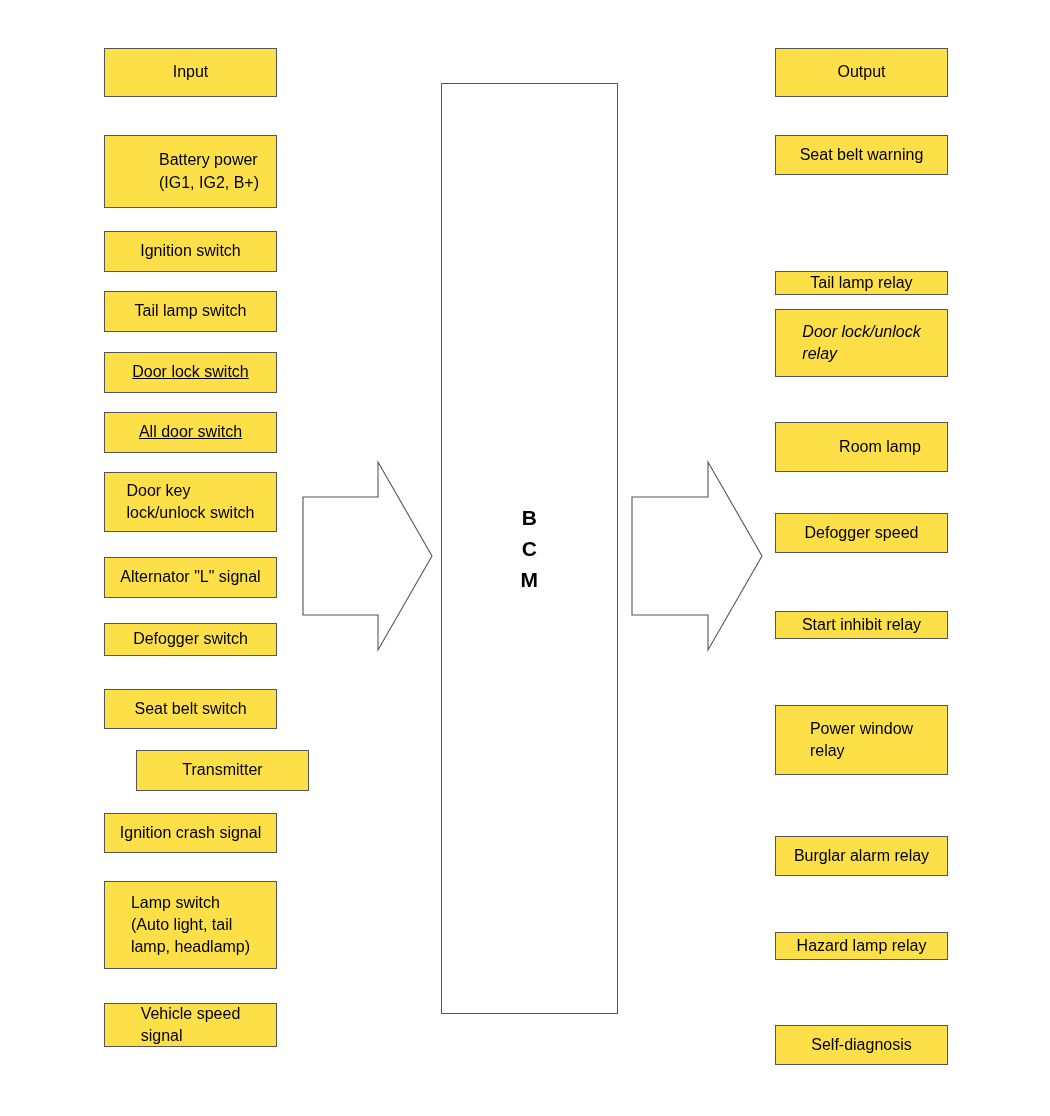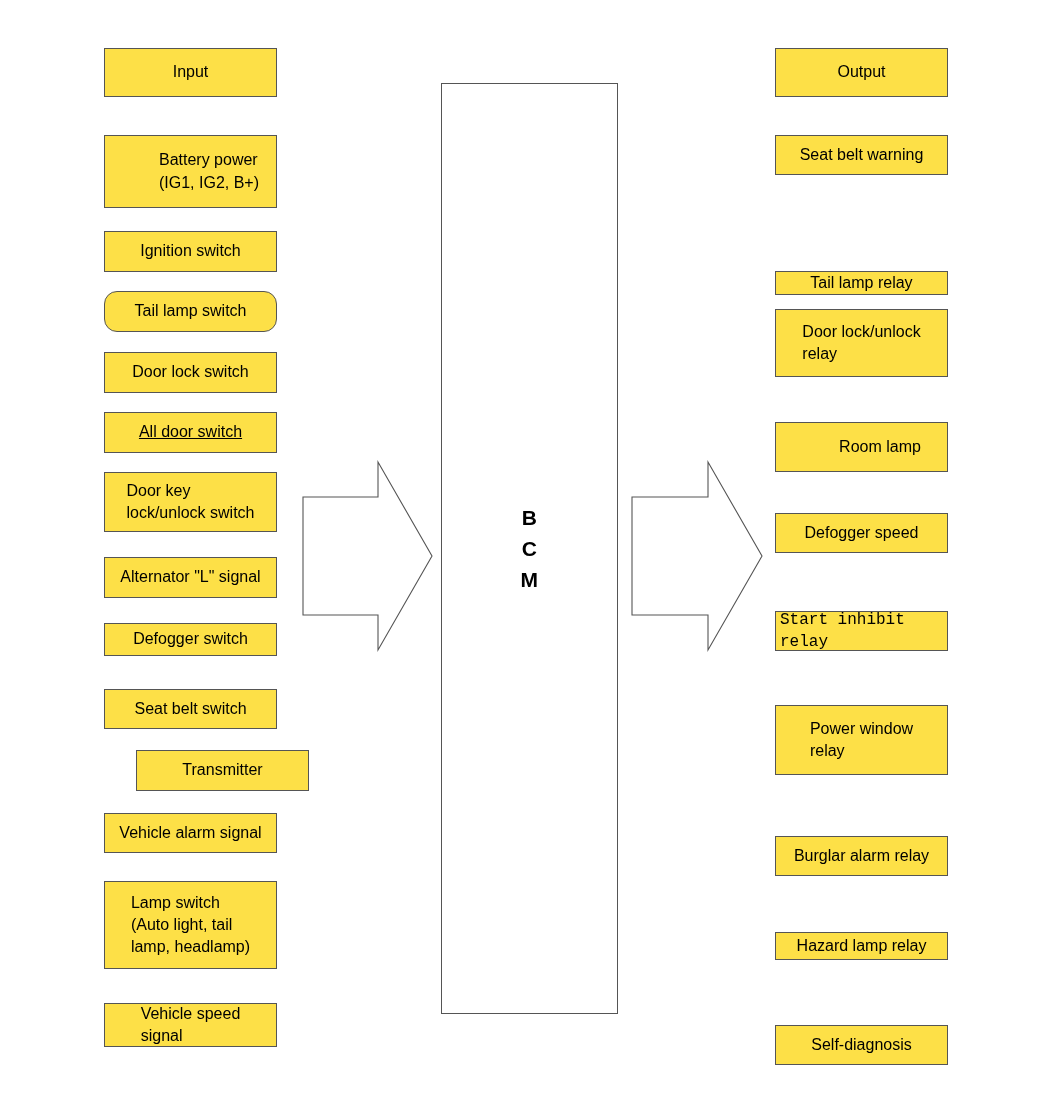--- a/index.html
+++ b/index.html
@@ -67,30 +67,30 @@
 <body>
 
 <div id="diagram">
 
   <div class="node-box" id="input-header" style="left: 104px; top: 48px; width: 173px; height: 49px;">Input</div>
 
   <div id="input-items">
       <div class="node-box" style="left: 104px; top: 135px; width: 173px; height: 73px; padding-left: 41px;">Battery power
 (IG1, IG2, B+)</div>
       <div class="node-box" style="left: 104px; top: 231px; width: 173px; height: 41px;">Ignition switch</div>
-      <div class="node-box" style="left: 104px; top: 291px; width: 173px; height: 41px; border-radius: 13px;">Tail lamp switch</div>
-      <div class="node-box" style="left: 104px; top: 352px; width: 173px; height: 41px;">Door lock switch</div>
+      <div class="node-box" style="left: 104px; top: 291px; width: 173px; height: 41px;">Tail lamp switch</div>
+      <div class="node-box" style="left: 104px; top: 352px; width: 173px; height: 41px; text-decoration: underline;">Door lock switch</div>
       <div class="node-box" style="left: 104px; top: 412px; width: 173px; height: 41px; text-decoration: underline;">All door switch</div>
       <div class="node-box" style="left: 104px; top: 472px; width: 173px; height: 60px;">Door key
 lock/unlock switch</div>
       <div class="node-box" style="left: 104px; top: 557px; width: 173px; height: 41px;">Alternator "L" signal</div>
       <div class="node-box" style="left: 104px; top: 623px; width: 173px; height: 33px;">Defogger switch</div>
       <div class="node-box" style="left: 104px; top: 689px; width: 173px; height: 40px;">Seat belt switch</div>
       <div class="node-box" style="left: 104px; top: 750px; width: 173px; height: 41px; margin-left: 32px;">Transmitter</div>
-      <div class="node-box" style="left: 104px; top: 813px; width: 173px; height: 40px;">Vehicle alarm signal</div>
+      <div class="node-box" style="left: 104px; top: 813px; width: 173px; height: 40px;">Ignition crash signal</div>
       <div class="node-box" style="left: 104px; top: 881px; width: 173px; height: 88px;">Lamp switch
 (Auto light, tail
 lamp, headlamp)</div>
       <div class="node-box" style="left: 104px; top: 1003px; width: 173px; height: 44px;">Vehicle speed
 signal</div>
     </div>
 
   <div class="bcm-box" id="bcm-box" style="left: 441px; top: 83px; width: 177px; height: 931px;">
     <span class="bcm-label" style="white-space: pre-line;">B
 C
@@ -103,25 +103,25 @@
 
   <svg class="arrow-svg" id="output-arrow" viewBox="0 0 130 188" width="130" height="188" style="left: 632px; top: 462px;">
     <polygon class="arrow-shape" points="0,35 76,35 76,0 130,94 76,188 76,153 0,153"></polygon>
   </svg>
 
   <div class="node-box" id="output-header" style="left: 775px; top: 48px; width: 173px; height: 49px;">Output</div>
 
   <div id="output-items">
       <div class="node-box" style="left: 775px; top: 135px; width: 173px; height: 40px;">Seat belt warning</div>
       <div class="node-box" style="left: 775px; top: 223px; width: 173px; height: 24px; margin-top: 48px;">Tail lamp relay</div>
-      <div class="node-box" style="left: 775px; top: 309px; width: 173px; height: 68px;">Door lock/unlock
+      <div class="node-box" style="left: 775px; top: 309px; width: 173px; height: 68px; font-style: italic;">Door lock/unlock
 relay</div>
       <div class="node-box" style="left: 775px; top: 422px; width: 173px; height: 50px; padding-left: 41px;">Room lamp</div>
       <div class="node-box" style="left: 775px; top: 513px; width: 173px; height: 40px;">Defogger speed</div>
-      <div class="node-box" style="left: 775px; top: 611px; width: 173px; height: 40px; font-family: Liberation Mono, monospace;">Start inhibit relay</div>
+      <div class="node-box" style="left: 775px; top: 611px; width: 173px; height: 28px;">Start inhibit relay</div>
       <div class="node-box" style="left: 775px; top: 705px; width: 173px; height: 70px;">Power window
 relay</div>
       <div class="node-box" style="left: 775px; top: 836px; width: 173px; height: 40px;">Burglar alarm relay</div>
       <div class="node-box" style="left: 775px; top: 932px; width: 173px; height: 28px;">Hazard lamp relay</div>
       <div class="node-box" style="left: 775px; top: 1025px; width: 173px; height: 40px;">Self-diagnosis</div>
     </div>
 
 </div>
 
 </body></html>

